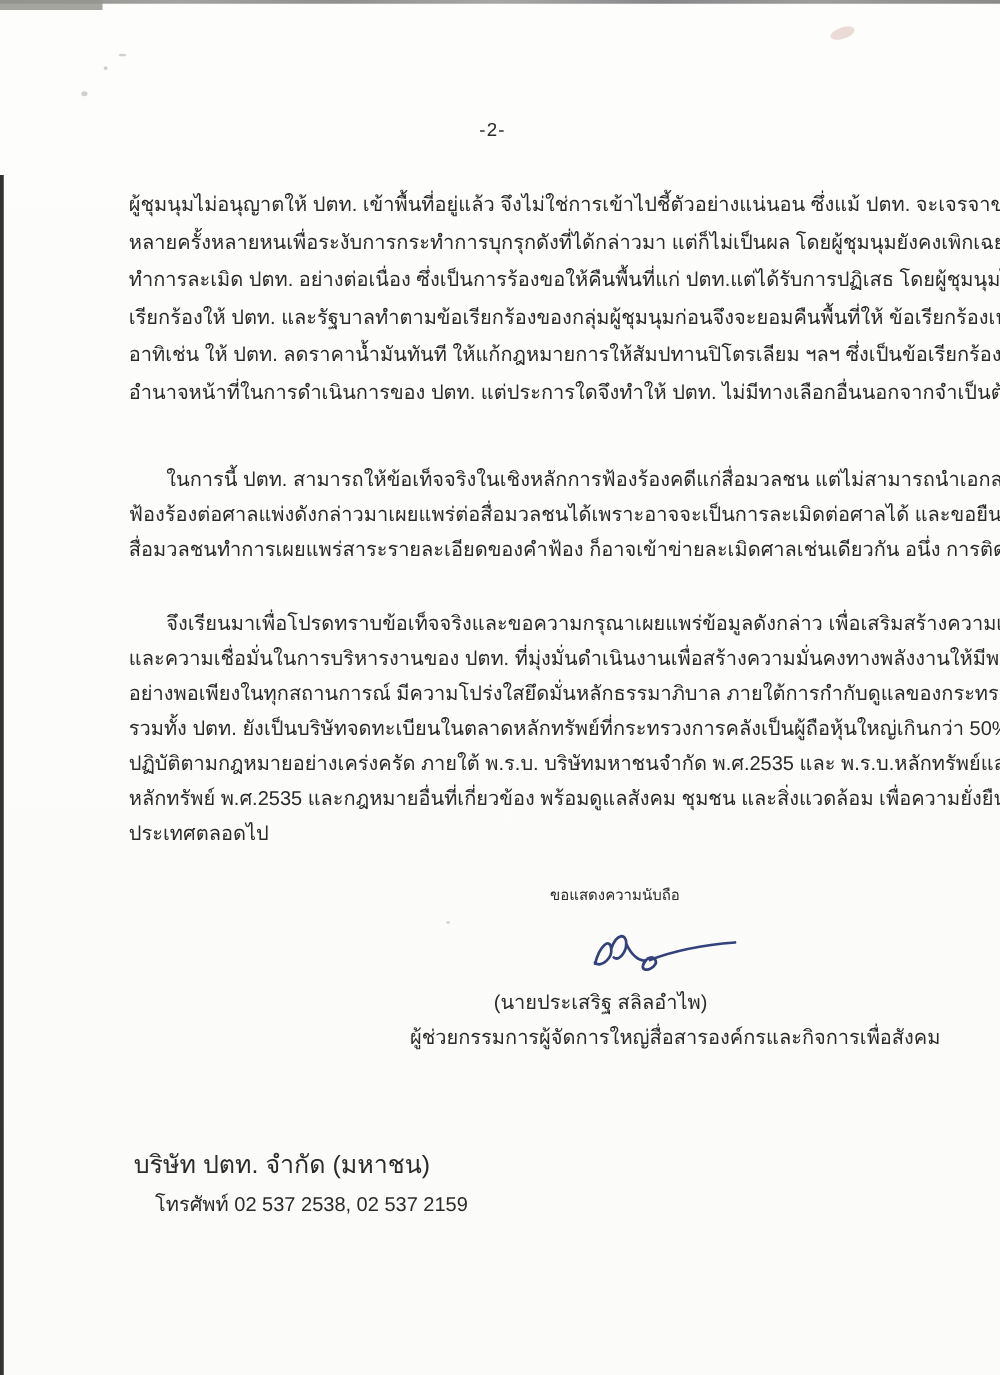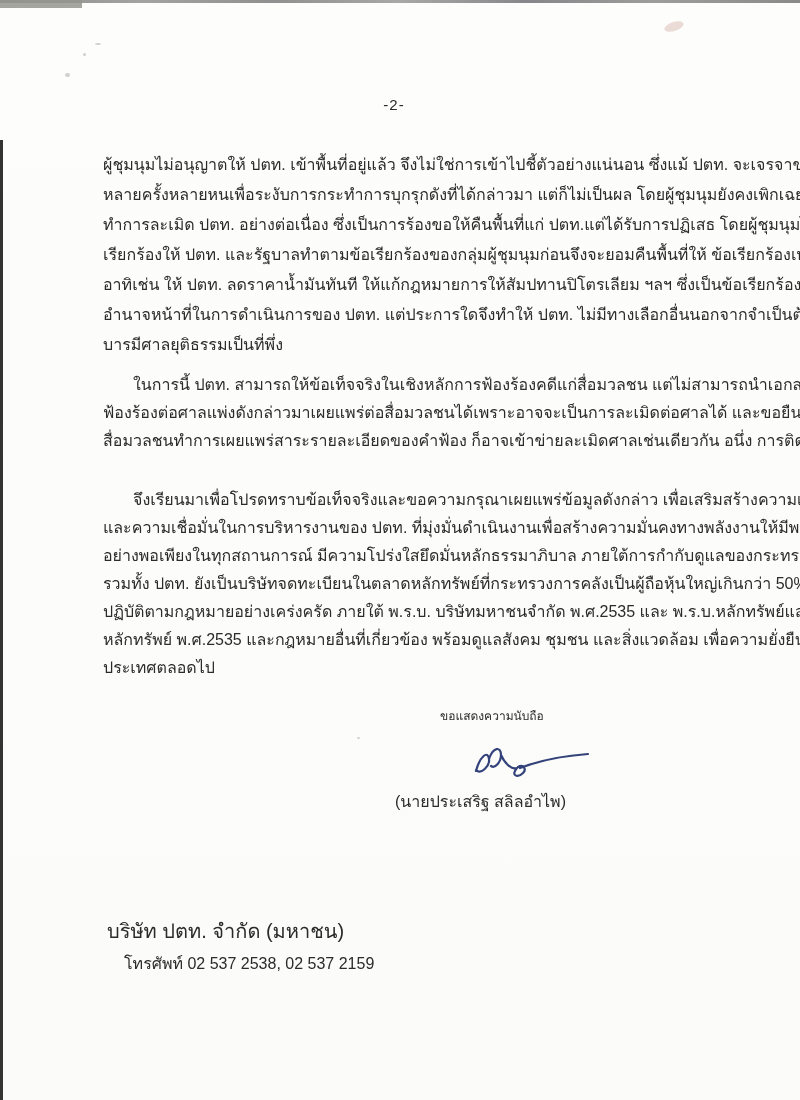--- a/index.html
+++ b/index.html
@@ -60,21 +60,20 @@
 
   <div class="page-number">-2-</div>
 
   <div class="para p1">
     <div class="line">ผู้ชุมนุมไม่อนุญาตให้ ปตท. เข้าพื้นที่อยู่แล้ว จึงไม่ใช่การเข้าไปชี้ตัวอย่างแน่นอน ซึ่งแม้ ปตท. จะเจรจาขอเข้าพื้นที่</div>
     <div class="line">หลายครั้งหลายหนเพื่อระงับการกระทำการบุกรุกดังที่ได้กล่าวมา แต่ก็ไม่เป็นผล โดยผู้ชุมนุมยังคงเพิกเฉยและยังคง</div>
     <div class="line">ทำการละเมิด ปตท. อย่างต่อเนื่อง ซึ่งเป็นการร้องขอให้คืนพื้นที่แก่ ปตท.แต่ได้รับการปฏิเสธ โดยผู้ชุมนุมได้ยื่นข้อ</div>
     <div class="line">เรียกร้องให้ ปตท. และรัฐบาลทำตามข้อเรียกร้องของกลุ่มผู้ชุมนุมก่อนจึงจะยอมคืนพื้นที่ให้ ข้อเรียกร้องเหล่านั้น</div>
     <div class="line">อาทิเช่น ให้ ปตท. ลดราคาน้ำมันทันที ให้แก้กฎหมายการให้สัมปทานปิโตรเลียม ฯลฯ ซึ่งเป็นข้อเรียกร้องที่ไม่ได้อยู่ใน</div>
     <div class="line">อำนาจหน้าที่ในการดำเนินการของ ปตท. แต่ประการใดจึงทำให้ ปตท. ไม่มีทางเลือกอื่นนอกจากจำเป็นต้องอาศัย</div>
-    <div class="line">บารมีศาลยุติธรรมเป็นที่พึ่ง</div>
   </div>
 
   <div class="para p2">
     <div class="line indent">ในการนี้ ปตท. สามารถให้ข้อเท็จจริงในเชิงหลักการฟ้องร้องคดีแก่สื่อมวลชน แต่ไม่สามารถนำเอกสารที่ยื่น</div>
     <div class="line">ฟ้องร้องต่อศาลแพ่งดังกล่าวมาเผยแพร่ต่อสื่อมวลชนได้เพราะอาจจะเป็นการละเมิดต่อศาลได้ และขอยืนยันว่าหาก</div>
     <div class="line">สื่อมวลชนทำการเผยแพร่สาระรายละเอียดของคำฟ้อง ก็อาจเข้าข่ายละเมิดศาลเช่นเดียวกัน อนึ่ง การติดต่อในช่วง</div>
   </div>
 
   <div class="para p3">
     <div class="line indent">จึงเรียนมาเพื่อโปรดทราบข้อเท็จจริงและขอความกรุณาเผยแพร่ข้อมูลดังกล่าว เพื่อเสริมสร้างความเข้าใจ</div>
@@ -91,17 +90,18 @@
   <div class="signature">
     <svg width="135" height="40" viewBox="0 0 135 40" xmlns="http://www.w3.org/2000/svg">
       <path d="M16 31 C20 16, 28 10, 29 19 C30 26, 21 35, 16 30
                M29 19 C33 7, 41 6, 41 15 C41 22, 35 29, 31 26
                M41 15 C45 24, 52 30, 57 28 C50 36, 58 38, 63 33 C67 29, 63 24, 58 27
                M60 28 C78 21, 102 16, 128 14" stroke="#33427a" stroke-width="2.2" fill="none" stroke-linecap="round" stroke-linejoin="round"></path>
     </svg>
   </div>
 
   <div class="signer-name">(นายประเสริฐ สลิลอำไพ)</div>
+  <div class="signer-title">ผู้ช่วยกรรมการผู้จัดการใหญ่สื่อสารองค์กรและกิจการเพื่อสังคม</div>
 
   <div class="footer-company">บริษัท ปตท. จำกัด (มหาชน)</div>
   <div class="footer-phone">โทรศัพท์ 02 537 2538, 02 537 2159</div>
 
 </div>
 
 </body></html>

